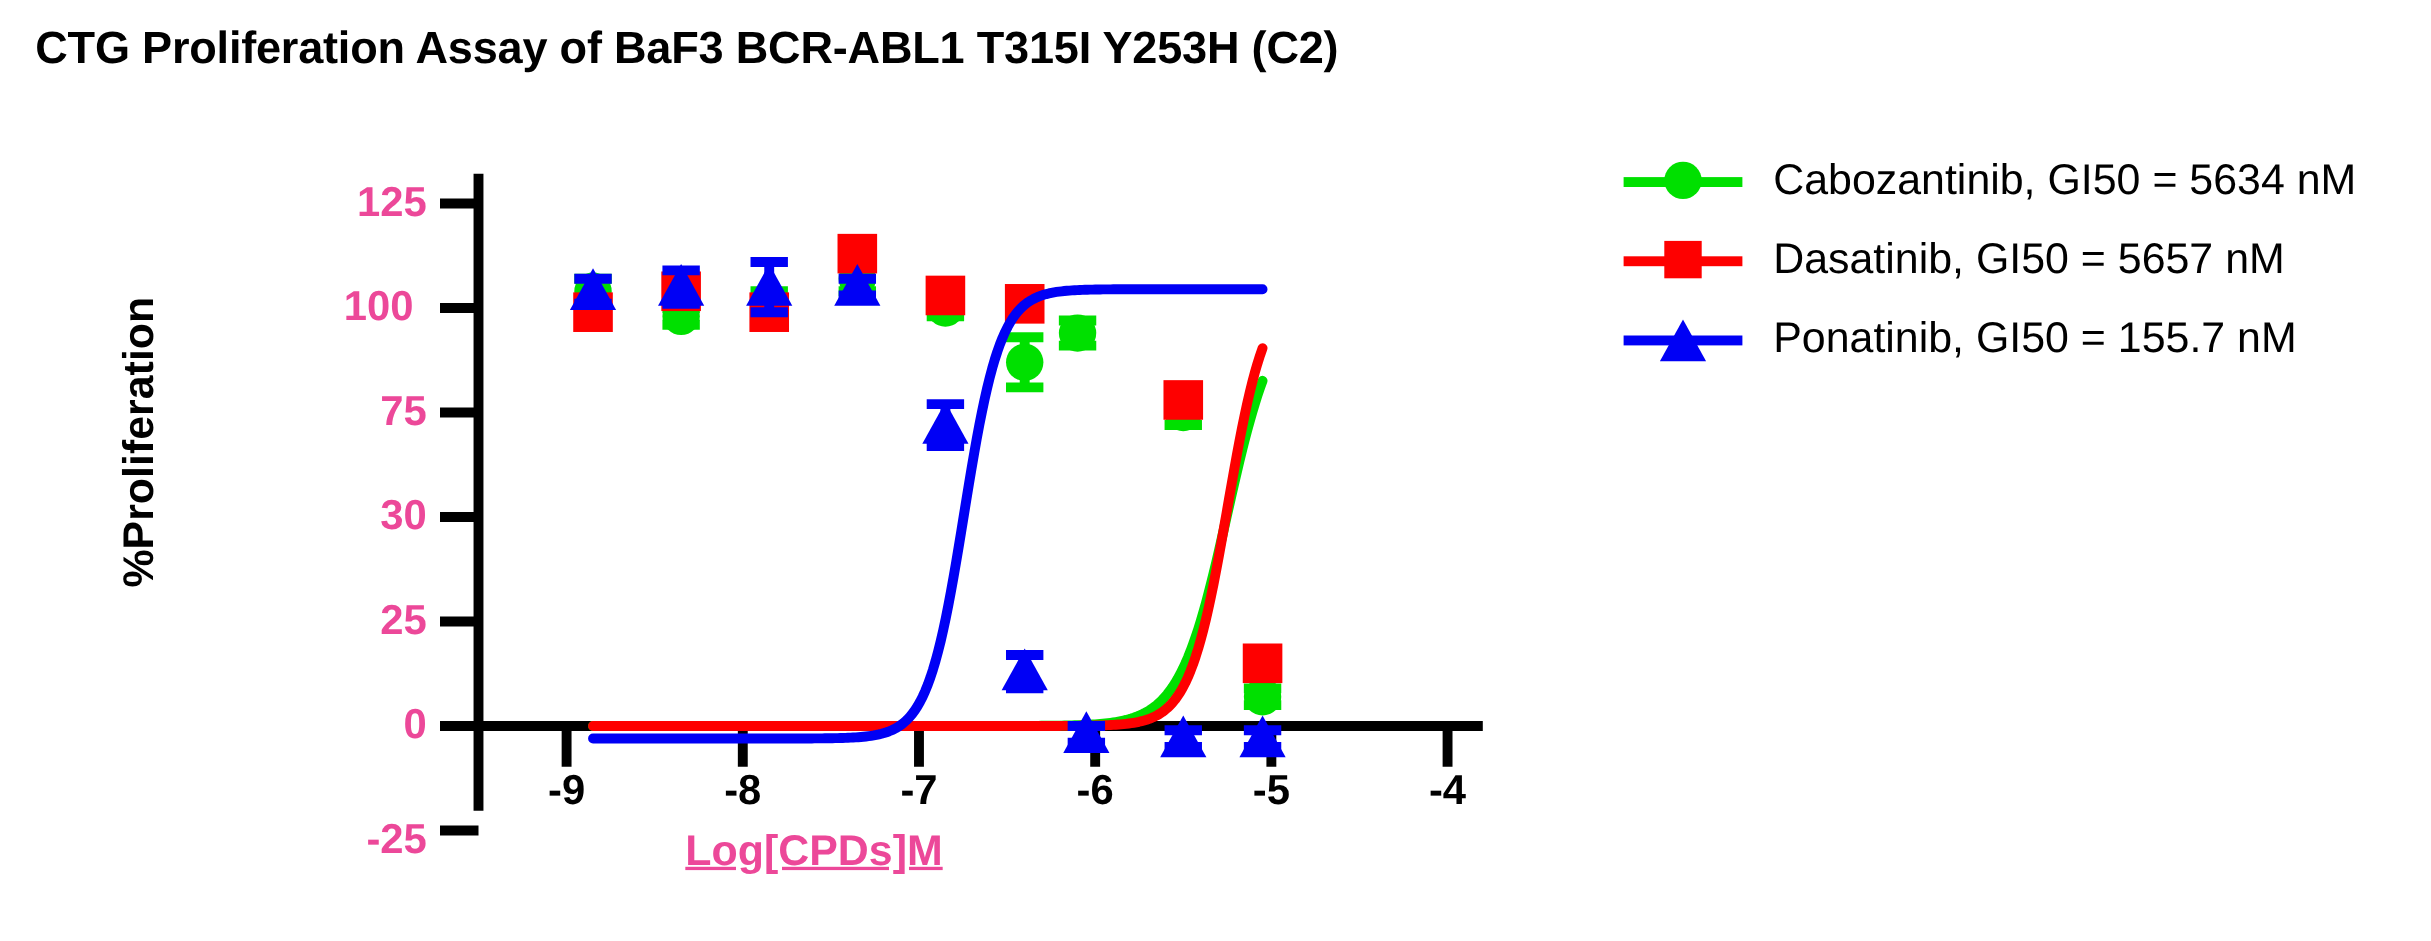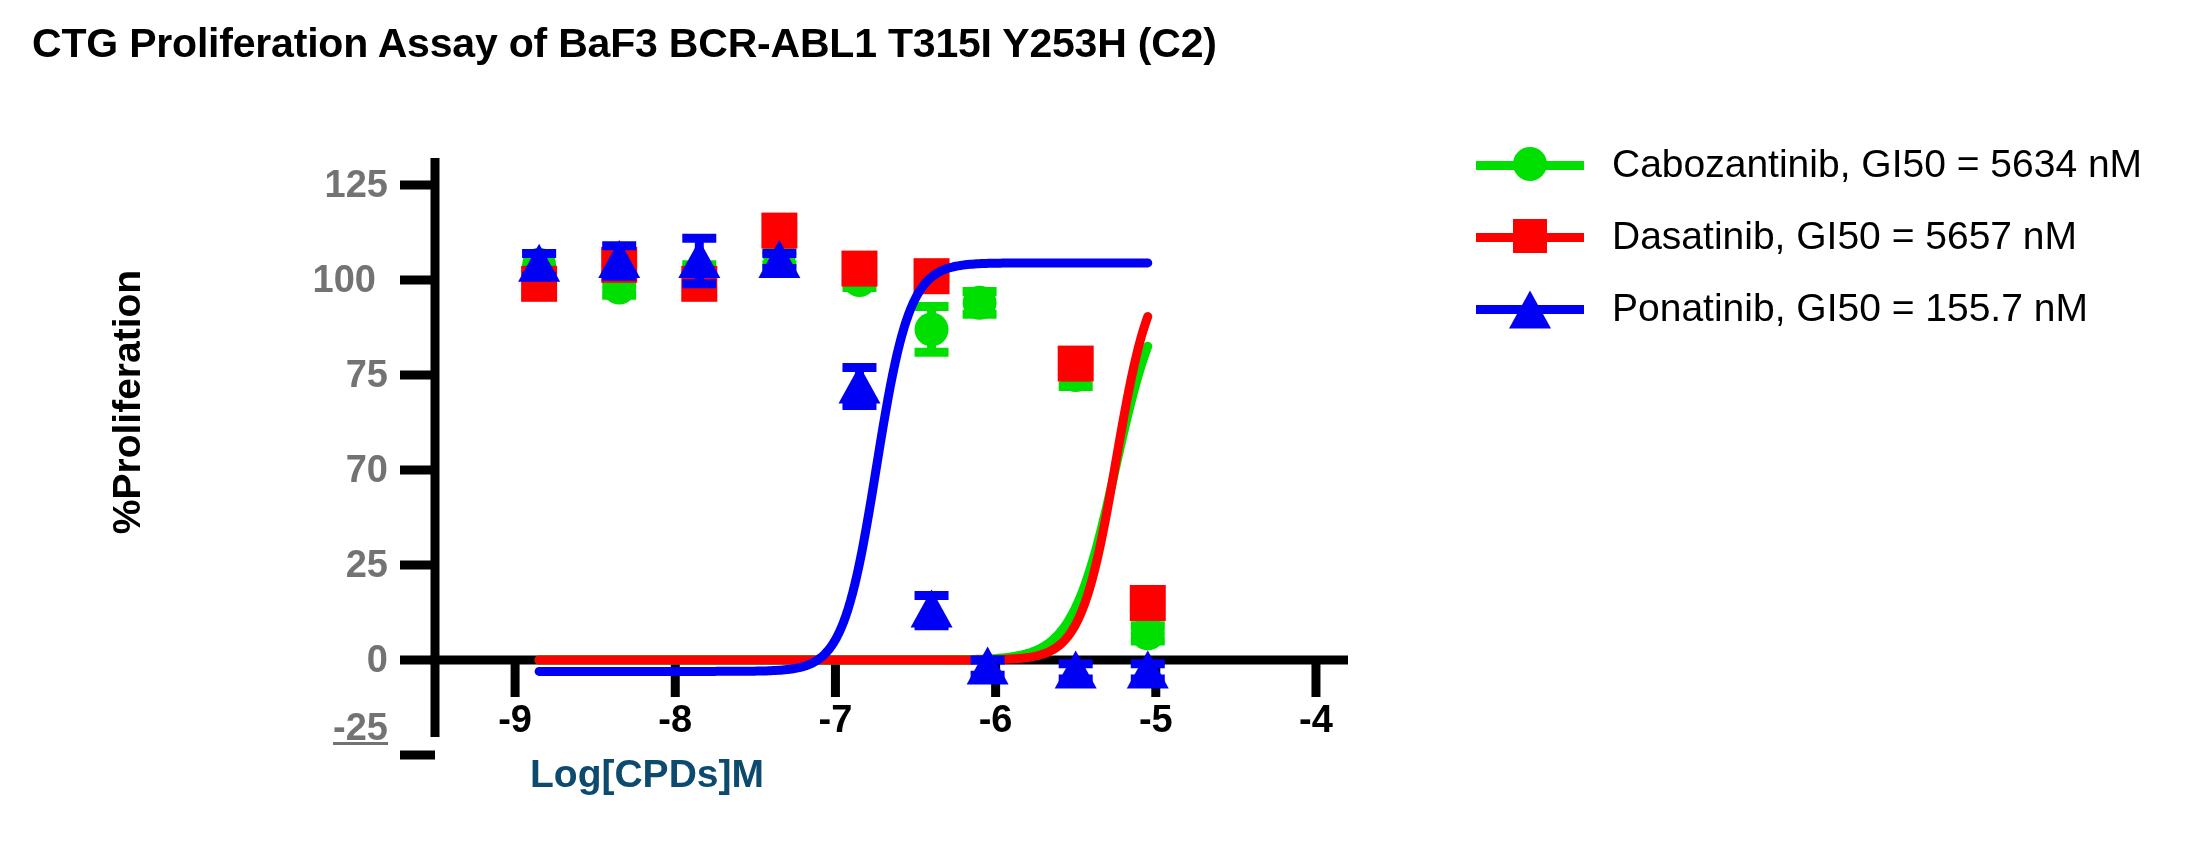--- a/index.html
+++ b/index.html
@@ -15,29 +15,29 @@
     font-size:41px;font-weight:bold;color:#000;
     letter-spacing:-0.2px;white-space:nowrap;
   }
 
   
   #plot-area{position:absolute;left:0;top:0;width:1400px;height:855px;}
   #plot-svg{position:absolute;left:0;top:0;}
 
   .ytick-label{
     position:absolute;text-align:right;width:140px;
-    font-size:38px;font-weight:bold;color:#737373;line-height:38px;
+    font-size:38px;font-weight:bold;color:#ec4899;line-height:38px;
   }
   .xtick-label{
     position:absolute;text-align:center;width:120px;
     font-size:38px;font-weight:bold;color:#000;line-height:38px;
   }
   .xaxis-title{
-    position:absolute;left:530px;top:752px;width:420px;
-    font-size:39px;font-weight:bold;color:#0c4a6e;
+    position:absolute;left:530px;top:752px;width:420px;text-align:center;
+    font-size:39px;font-weight:bold;color:#ec4899;text-decoration:underline;
   }
   .yaxis-title{
     position:absolute;left:-73px;top:380px;width:400px;text-align:center;
     font-size:39px;font-weight:bold;color:#000;
     transform:rotate(-90deg);transform-origin:center center;
   }
 
   
   #legend{position:absolute;left:1476px;top:128px;}
   .legend-row{
@@ -256,24 +256,24 @@
               <line x1="1147.780701754386" y1="663.8" x2="1147.780701754386" y2="679" stroke="#0000f5" stroke-width="9"></line>
               <line x1="1130.780701754386" y1="663.8" x2="1164.780701754386" y2="663.8" stroke="#0000f5" stroke-width="9"></line>
               <line x1="1130.780701754386" y1="679" x2="1164.780701754386" y2="679" stroke="#0000f5" stroke-width="9"></line>
             </g>
             <polygon points="1147.780701754386,650.4 1126.780701754386,688.4 1168.780701754386,688.4" fill="#0000f5"></polygon>
           </g>
         </g>
     </svg>
 
     <div id="ytick-labels">
-        <div class="ytick-label" style="left: 248px; top: 708px; text-decoration: underline;">-25</div>
+        <div class="ytick-label" style="left: 248px; top: 744px;">-25</div>
         <div class="ytick-label" style="left: 248px; top: 640px;">0</div>
         <div class="ytick-label" style="left: 248px; top: 545px;">25</div>
-        <div class="ytick-label" style="left: 248px; top: 450px;">70</div>
+        <div class="ytick-label" style="left: 248px; top: 450px;">30</div>
         <div class="ytick-label" style="left: 248px; top: 355px;">75</div>
         <div class="ytick-label" style="left: 236px; top: 260px;">100</div>
         <div class="ytick-label" style="left: 248px; top: 165px;">125</div>
       </div>
     <div id="xtick-labels">
         <div class="xtick-label" style="left: 455.088px; top: 700px;">-9</div>
         <div class="xtick-label" style="left: 615.263px; top: 700px;">-8</div>
         <div class="xtick-label" style="left: 775.439px; top: 700px;">-7</div>
         <div class="xtick-label" style="left: 935.614px; top: 700px;">-6</div>
         <div class="xtick-label" style="left: 1095.79px; top: 700px;">-5</div>

